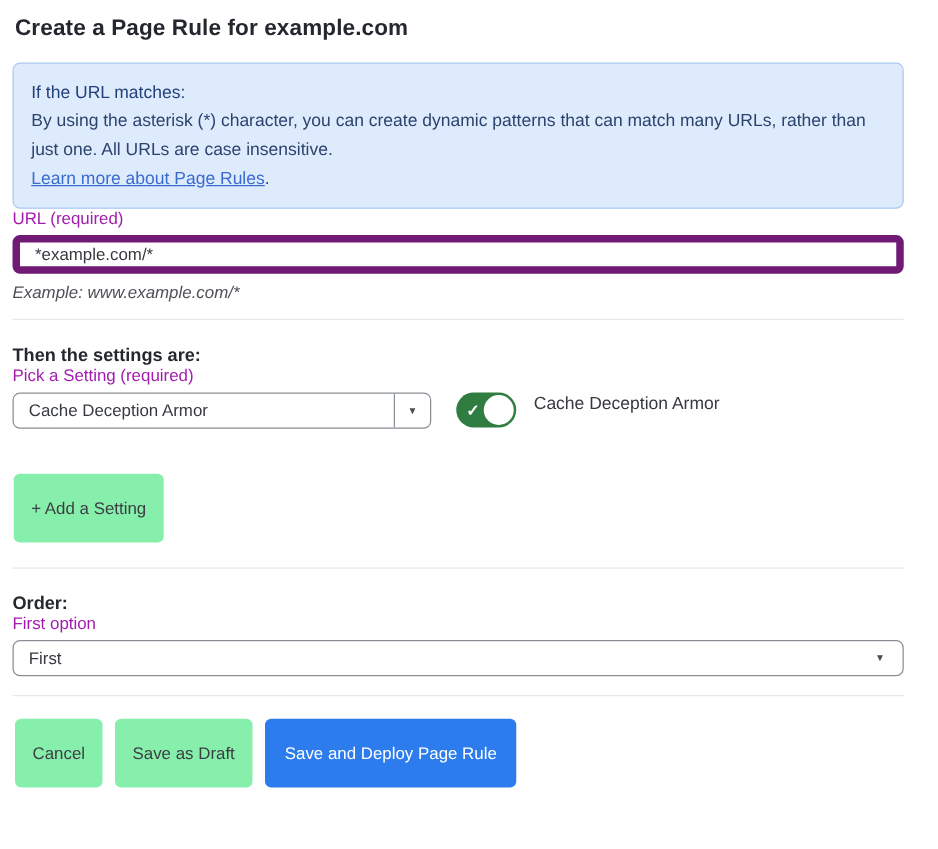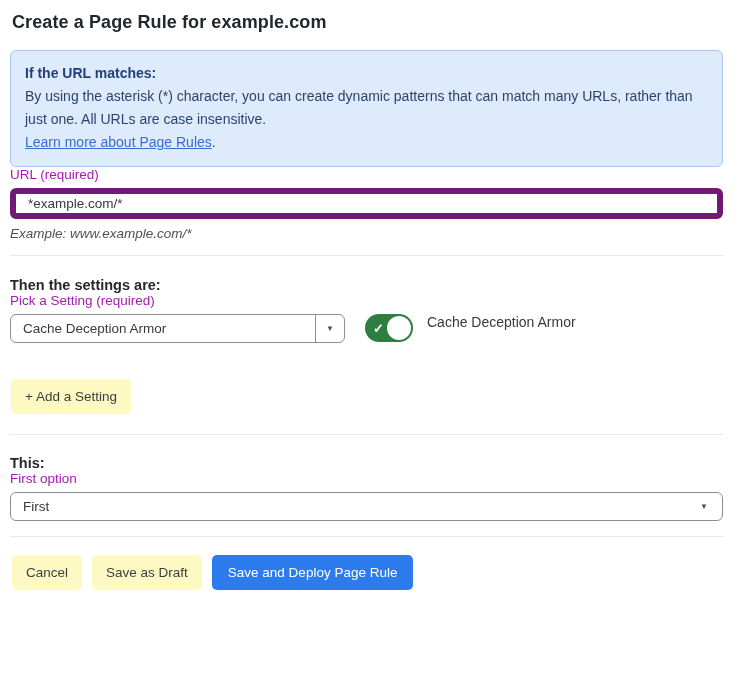--- a/index.html
+++ b/index.html
@@ -19,21 +19,21 @@
   .info-box {
     margin-top: 17px;
     background: #deebfc;
     border: 1px solid #a9c8ef;
     border-radius: 6px;
     padding: 11px 14px 12px 14px;
     color: #2c436e;
     font-size: 14px;
     line-height: 23px;
   }
-  .info-box .info-heading { font-weight: bold; font-size: 14px; color: #22407a; }
+  .info-box .info-heading { font-weight: normal; font-size: 14px; color: #22407a; }
   .info-box a {
     color: #3a6bd0; text-decoration: underline; cursor: pointer;
   }
 
   .field-label {
     display: block;
     margin-bottom: 6px;
     font-size: 13.5px; color: #a21caf;
   }
   .text-input {
@@ -86,21 +86,21 @@
     position: absolute; right: 2px; top: 2px;
     width: 24px; height: 24px; border-radius: 50%;
     background: #ffffff;
   }
   .toggle-label { margin-left: 14px; font-size: 14px; color: #36393f; }
 
   .btn {
     display: inline-block; border: none; cursor: pointer;
     font-family: "Liberation Sans", sans-serif;
     font-size: 13.5px; border-radius: 5px;
-    padding: 10px 14px; color: #3c3d41; background: #fef9c3;
+    padding: 20px 14px; color: #3c3d41; background: #86efac;
   }
   .btn.add-setting { margin-top: 36px; margin-left: 1px; }
   .btn.primary { background: #2c7cee; color: #ffffff; padding: 9px 16px; }
 
   .divider.d2 { margin-top: 20px; }
   .order-heading { margin-top: 20px; }
   .order-select { width: 100%; margin-top: 0; }
   .order-select .sel-arrow-plain {
     display: flex; align-items: center; padding-right: 14px;
   }
@@ -146,21 +146,21 @@
       <span class="check">✓</span>
       <span class="knob"></span>
     </div>
     <span class="toggle-label">Cache Deception Armor</span>
   </div>
 
   <button class="btn add-setting">+ Add a Setting</button>
 
   <hr class="divider d2">
 
-  <h2 class="section-heading order-heading">This:</h2>
+  <h2 class="section-heading order-heading">Order:</h2>
 
   <label class="field-label">First option</label>
 
   <div class="fake-select order-select">
     <div class="sel-text">First</div>
     <div class="sel-arrow-plain">
       <span class="arrow-glyph">▼</span>
     </div>
   </div>
 

